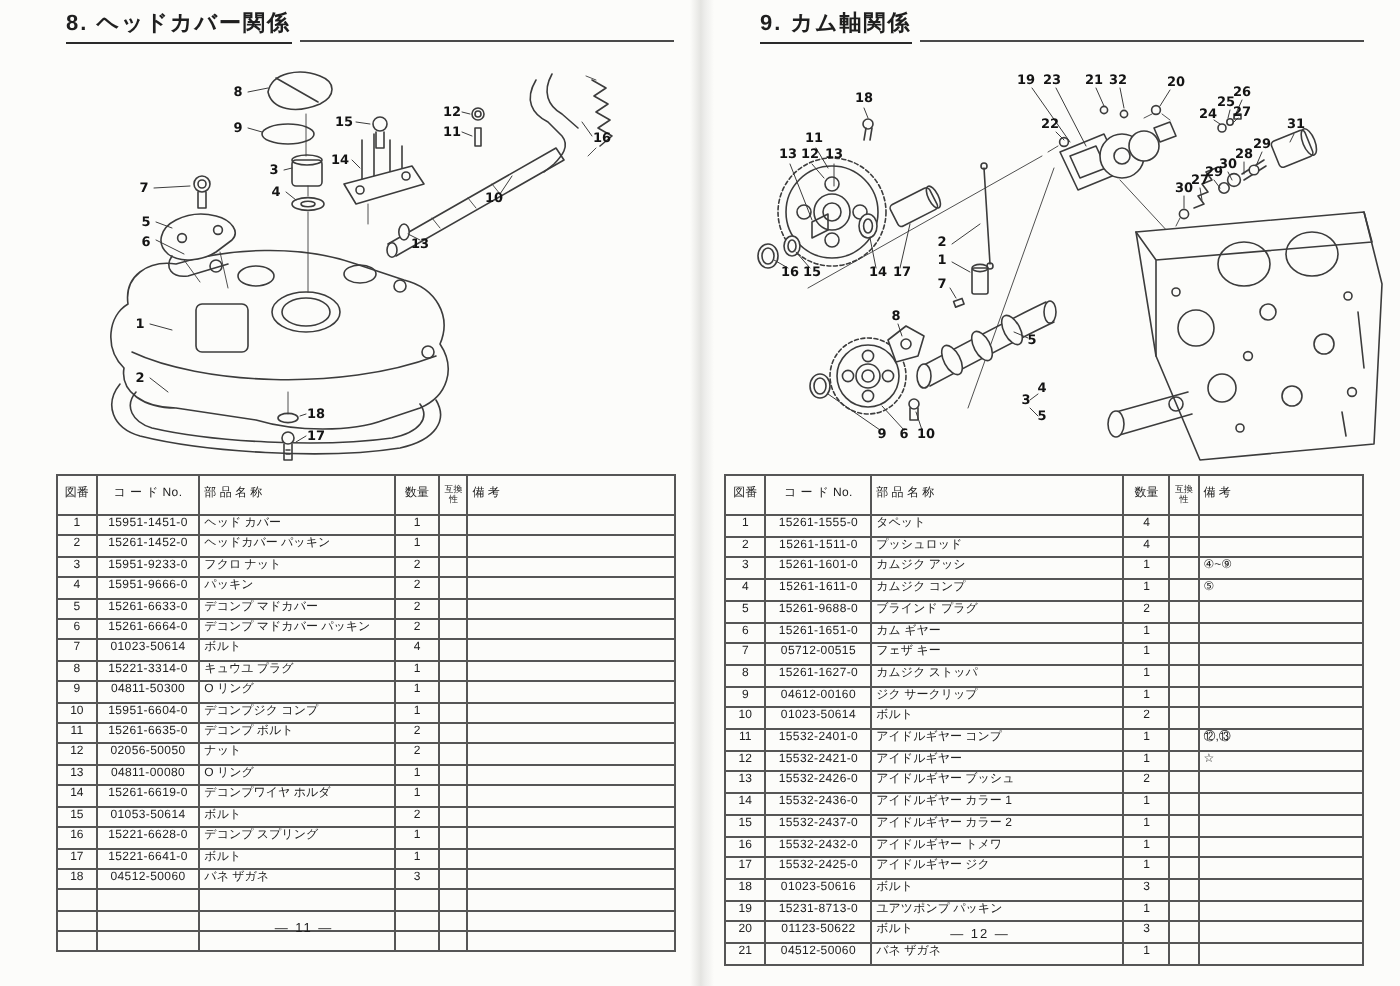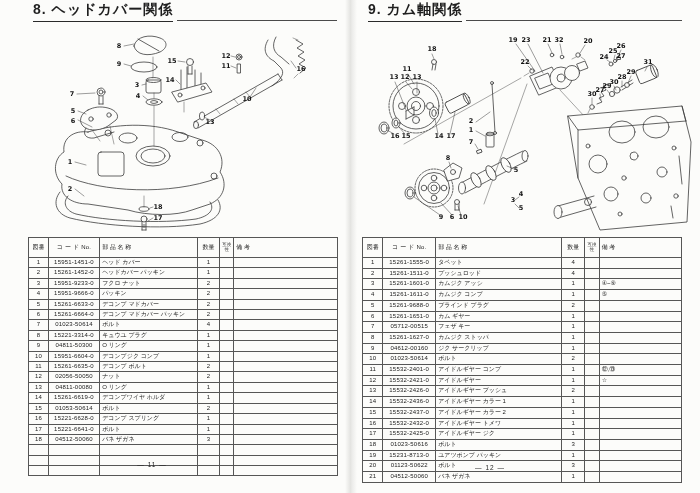--- a/index.html
+++ b/index.html
@@ -6,22 +6,22 @@
   .sheet{position:relative;width:700px;height:493px;background:#fcfcfa;overflow:hidden;
          font-family:"Liberation Sans","DejaVu Sans",sans-serif;color:#1f1f1f;}
   .page{position:absolute;top:0;height:493px;}
   .page-left{left:0;width:347px;}
   .page-right{left:356px;width:344px;}
   .gutter{position:absolute;top:0;left:345px;width:12px;height:493px;
           background:linear-gradient(to right,rgba(252,252,250,0),#e4e4e1 45%,#ececea 60%,rgba(252,252,250,0));}
 
   .title-row{position:absolute;display:flex;align-items:flex-end;height:14px;}
   .page-left  .title-row{left:33px;right:10px;top:8px;}
-  .page-right .title-row{left:12px;right:18px;top:8px;}
-  .title-text{font-size:14px;font-weight:bold;letter-spacing:1px;border-bottom:1.4px solid #2a2a2a;
+  .page-right .title-row{left:24px;right:18px;top:8px;}
+  .title-text{font-size:11px;font-weight:bold;letter-spacing:1px;border-bottom:1.4px solid #2a2a2a;
               padding-bottom:2px;white-space:nowrap;}
   .title-rule{flex:1;border-bottom:1px solid #4a4a4a;margin-bottom:1px;margin-left:4px;}
 
   .diag{position:absolute;top:26px;}
   .page-left  .diag{left:10px;width:326px;height:207px;}
   .page-right .diag{left:8px;width:330px;height:207px;}
   .diag *{fill:none;stroke:#3c3c3c;stroke-width:0.8;stroke-linecap:round;stroke-linejoin:round;}
   .diag .w{fill:#fcfcfa;}
   .diag .thin{stroke-width:0.45;}
   .diag .leader{stroke-width:0.5;}

